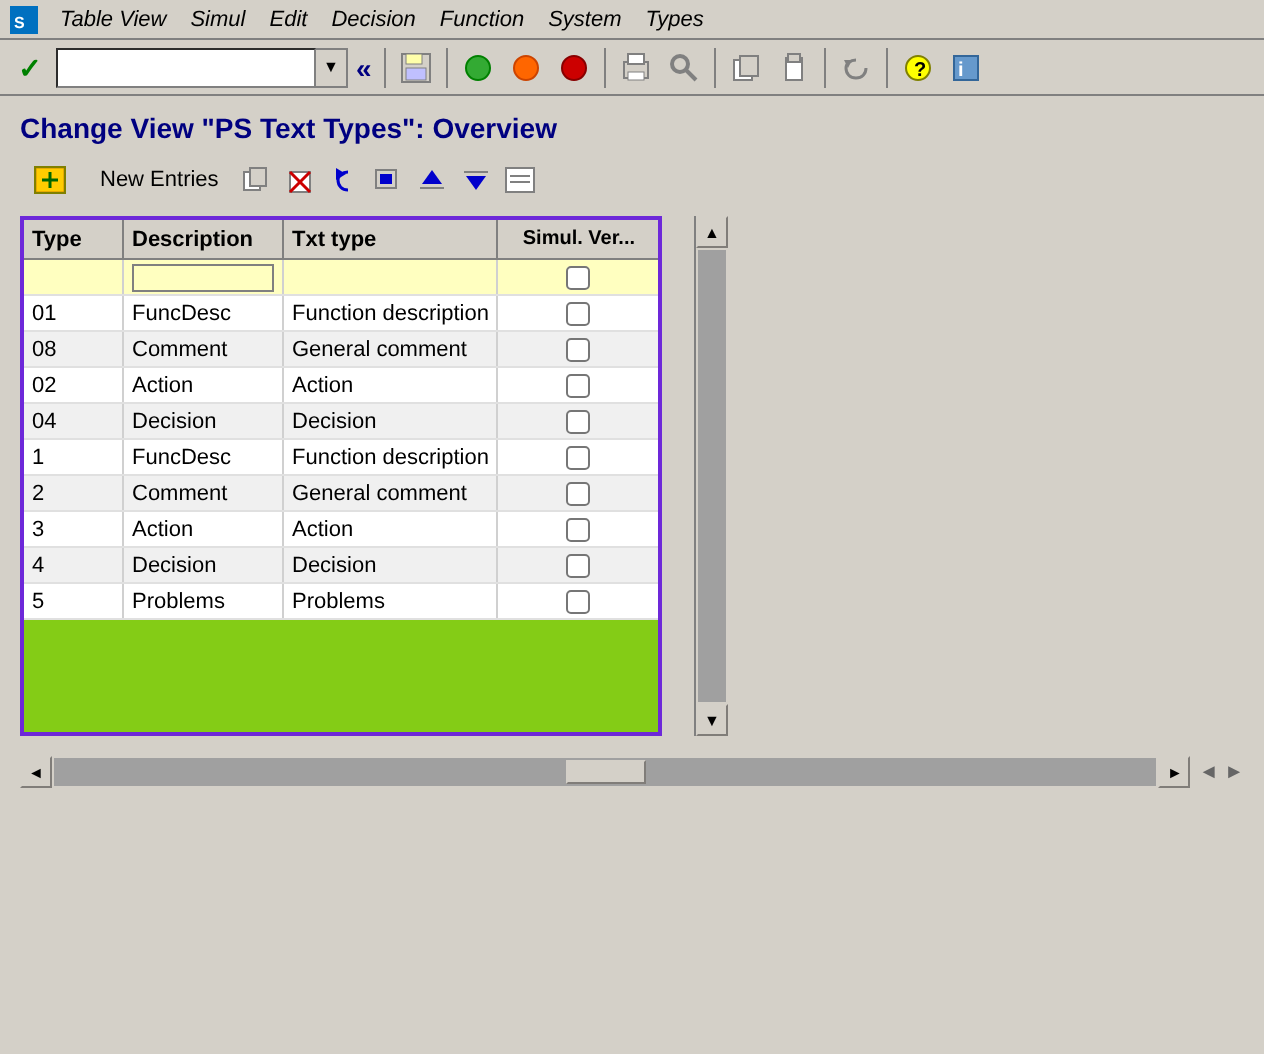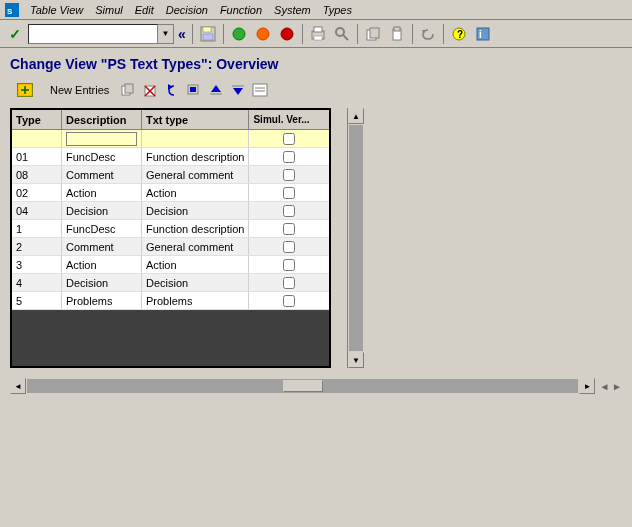--- a/index.html
+++ b/index.html
@@ -148,22 +148,22 @@
       align-items: center;
       justify-content: center;
       font-size: 9px;
       font-weight: bold;
       color: #000;
     }
 
     
     .table-container {
       display: flex;
-      border: 2px solid #000000;
-      background: #404040;
+      border: 2px solid #6d28d9;
+      background: #84cc16;
       margin-right: 16px;
       position: relative;
     }
     .table-main {
       flex: 1;
       overflow: hidden;
     }
     .table-scrollbar-v {
       width: 16px;
       background: #d4d0c8;
@@ -460,21 +460,21 @@
         <div class="table-header">
           <div class="th">
             <span>Type</span>
           </div>
           <div class="th">
             <span>Description</span>
           </div>
           <div class="th">
             <span>Txt type</span>
           </div>
-          <div class="th" style="font-size:10px;">
+          <div class="th" style="font-size:10px;justify-content:center;">
             <span>Simul. Ver...</span>
           </div>
         </div>
 
         <div class="table-body">
 
           <div class="table-row" style="background:#ffffc0;">
             <div class="td"></div>
             <div class="td">
               <input class="first-row-input" type="text" value="" style="">

